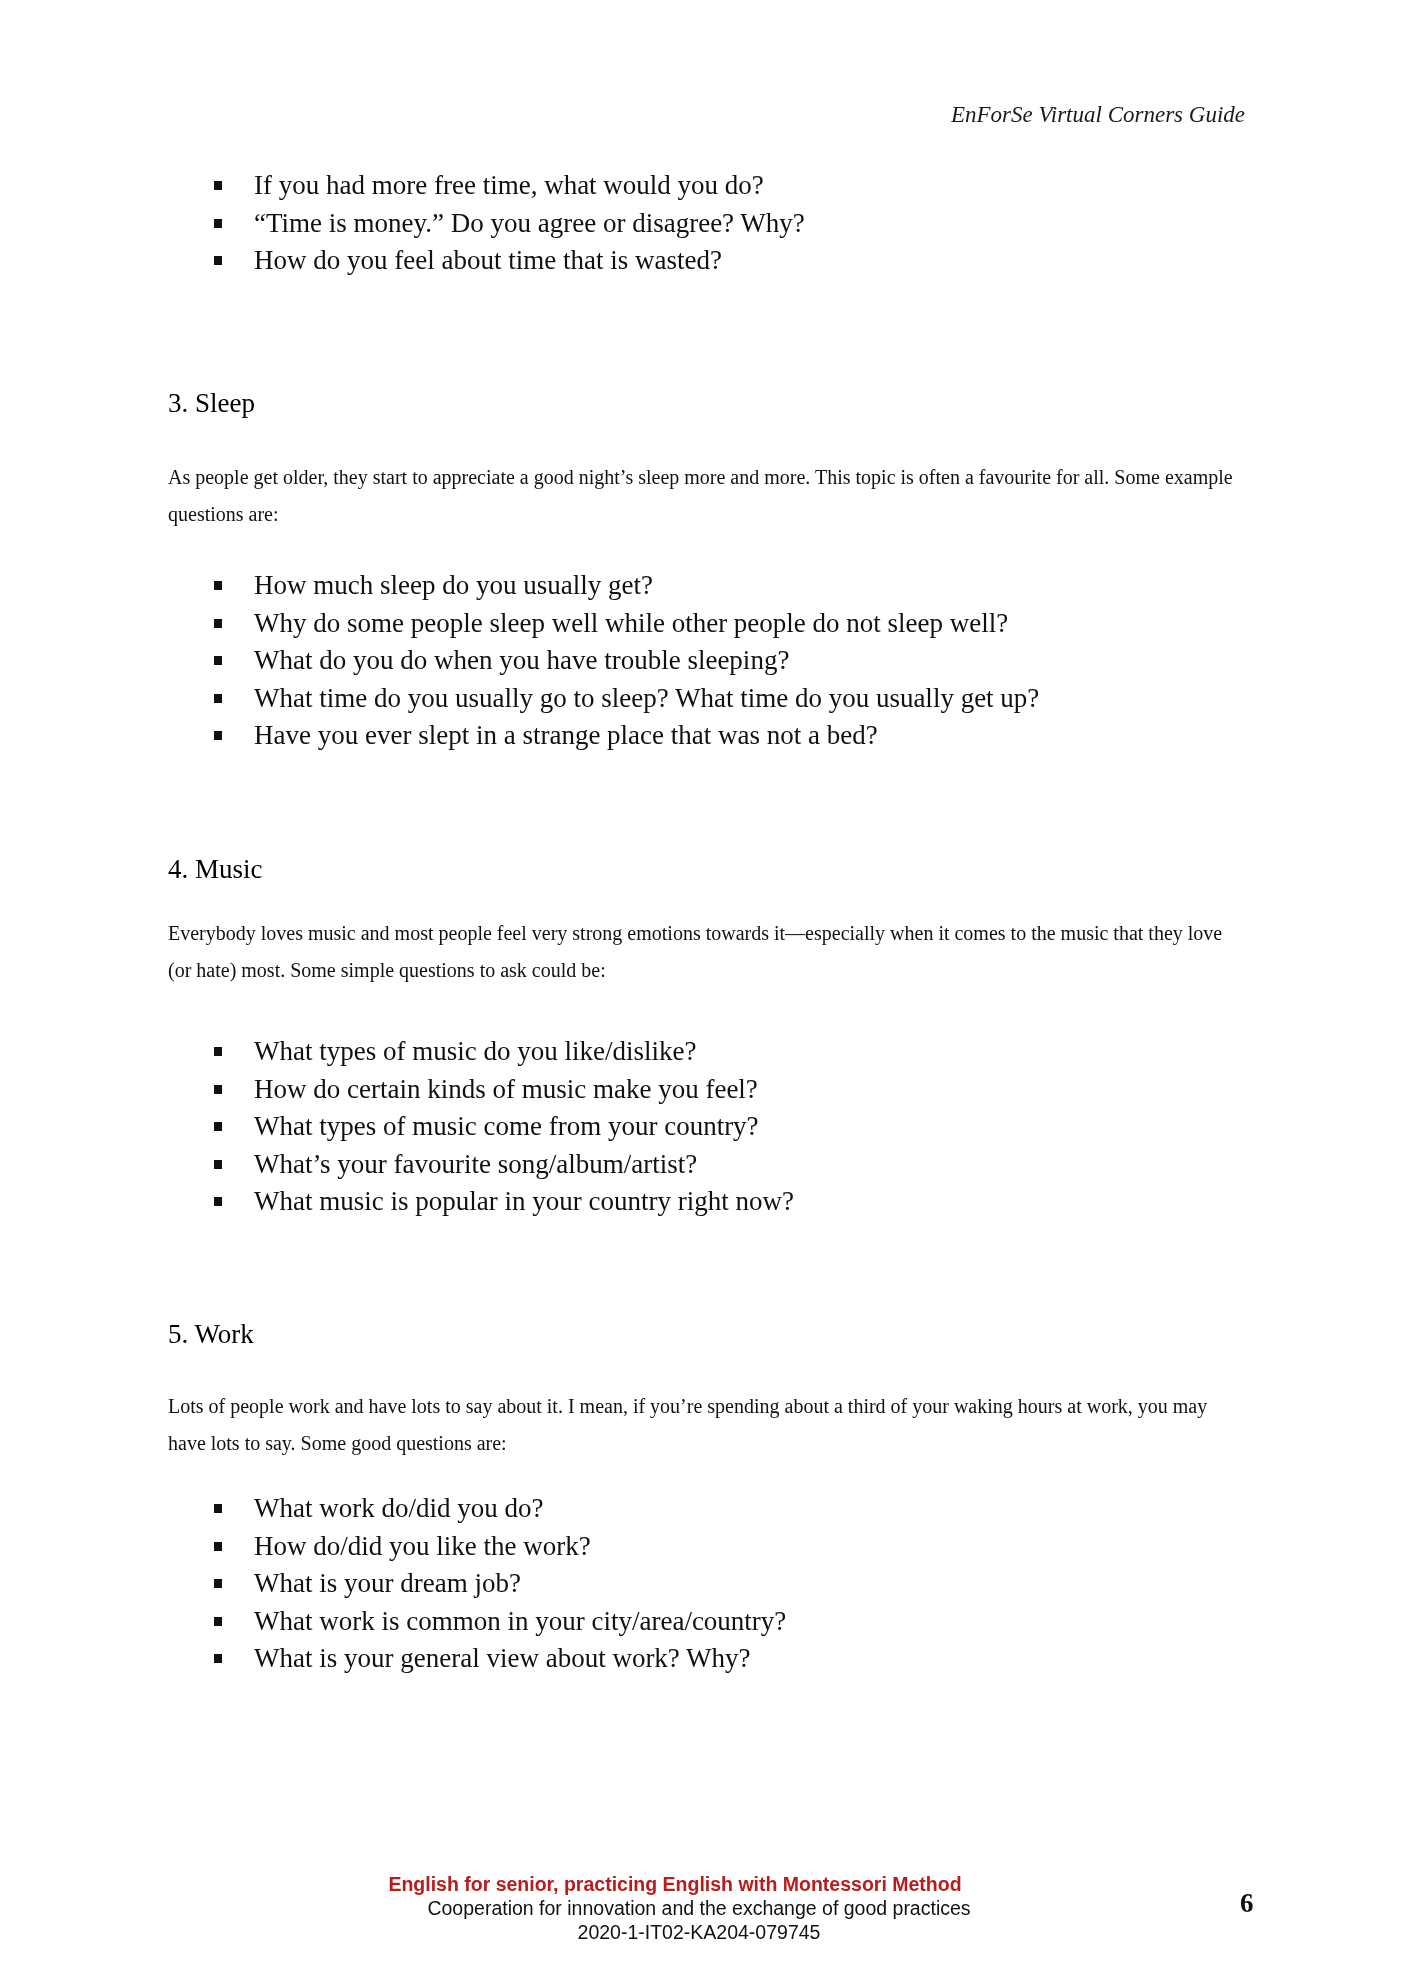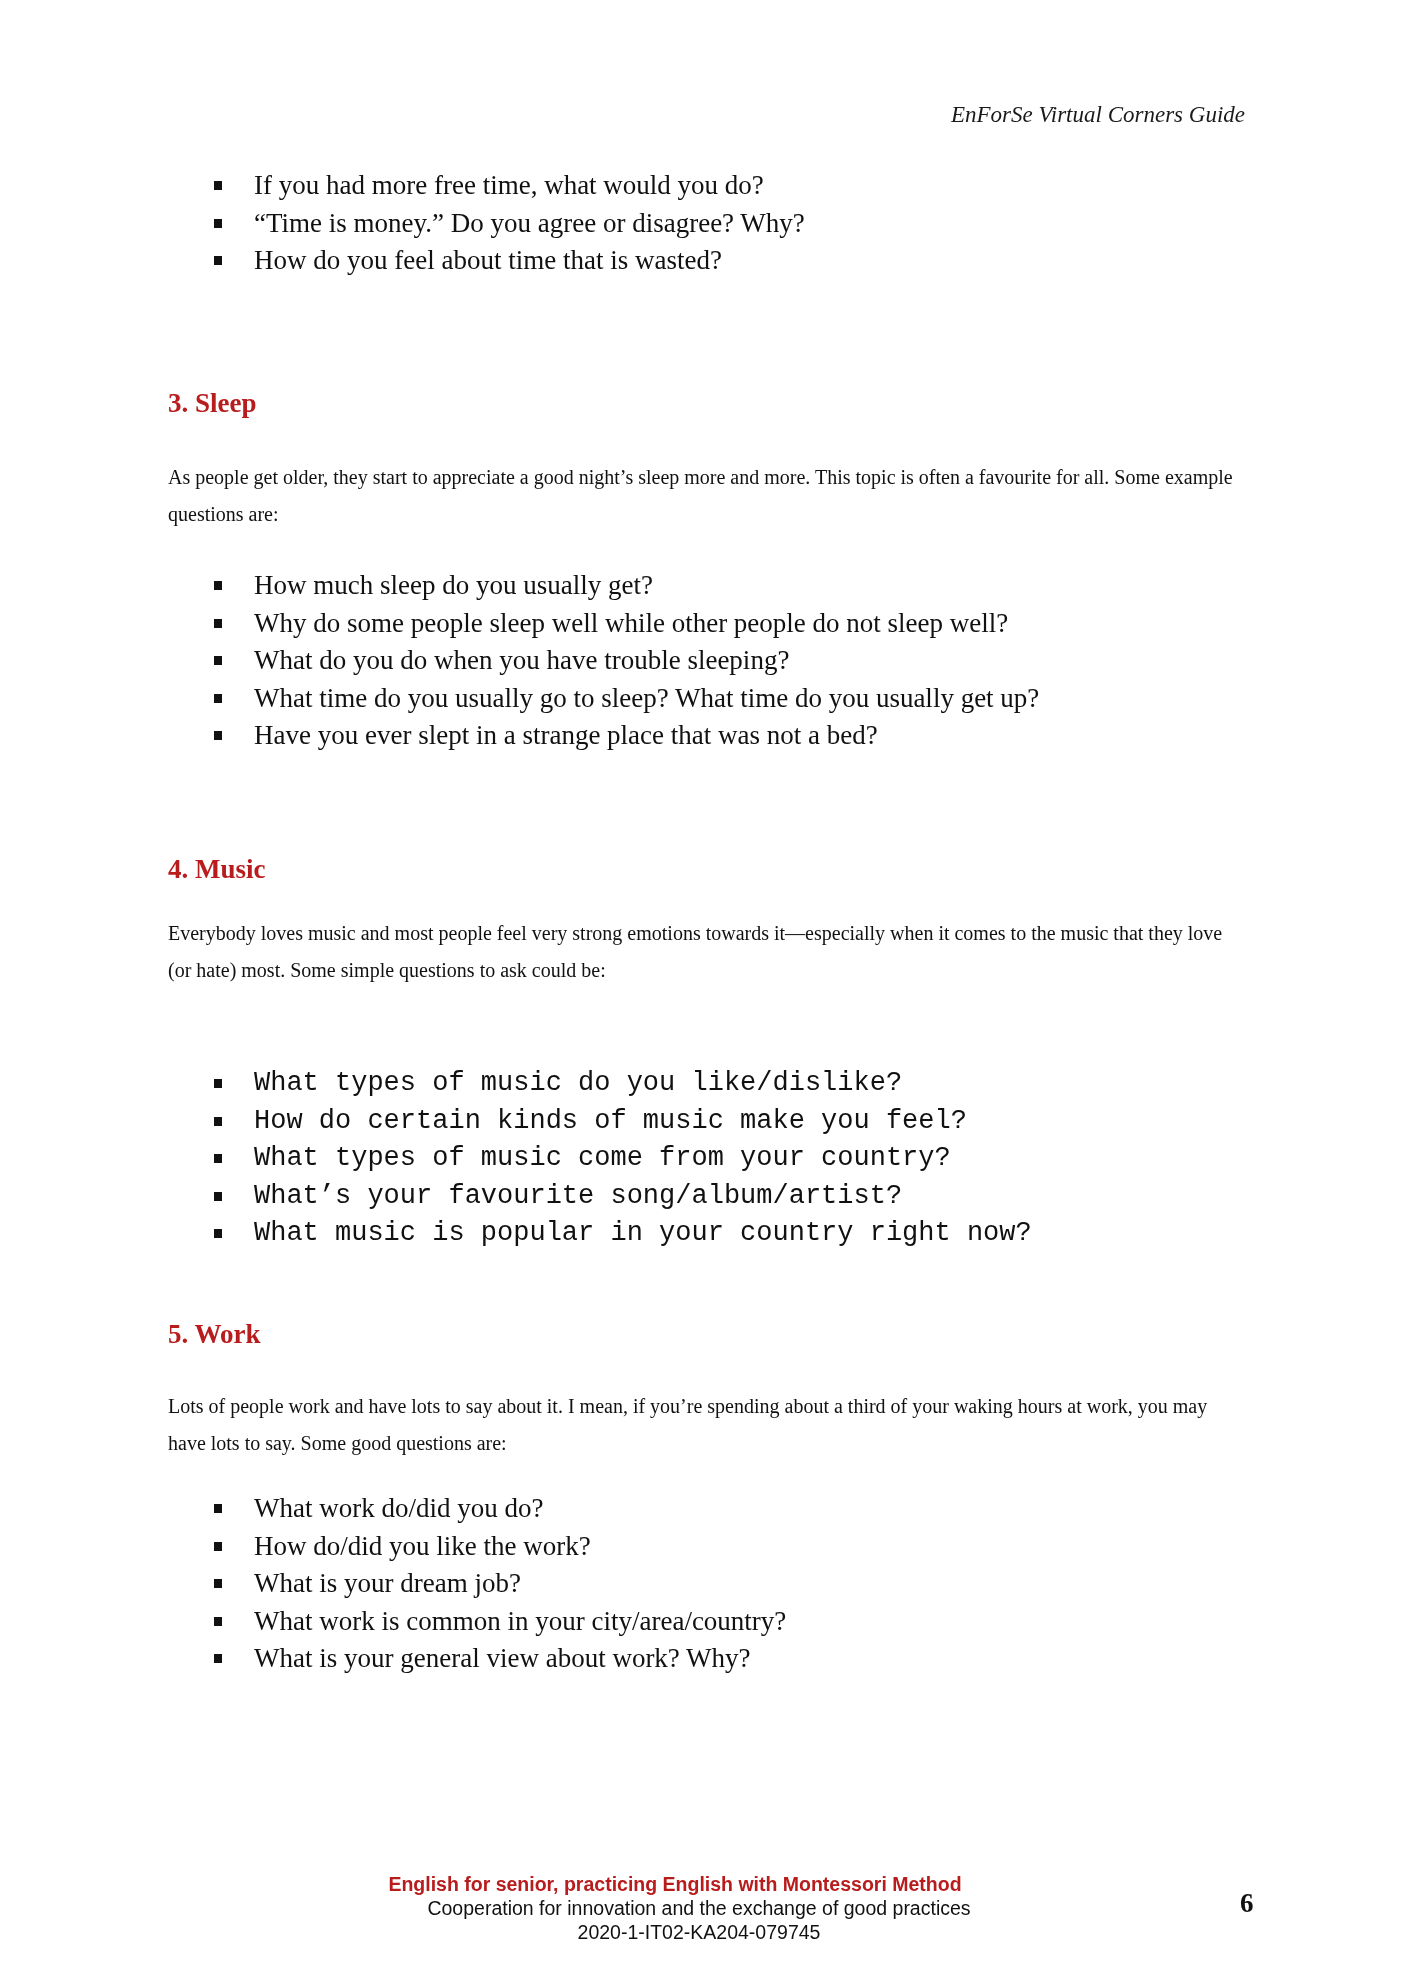--- a/index.html
+++ b/index.html
@@ -1,21 +1,21 @@
 <!DOCTYPE html>
 <html><head>
   <meta charset="utf-8">
   <style>
     html, body { margin: 0; padding: 0; background: #ffffff; }
     body { width: 1407px; height: 1988px; position: relative; overflow: hidden;
            font-family: "Liberation Serif", "DejaVu Serif", serif; color: #111; }
     .running-header { position: absolute; top: 82px; right: 162px; font-style: italic;
            font-size: 23px; color: #1a1a1a; margin-top: 20px; }
     .block { position: absolute; left: 168px; width: 1080px; }
-    .heading { font-weight: bold; font-size: 27px; color: #b91c1c; margin: 0; line-height: 34px; }
+    .heading { font-weight: normal; font-size: 27px; color: #000000; margin: 0; line-height: 34px; }
     .para { font-size: 20px; line-height: 37px; margin: 0; }
     ul.q { list-style: none; margin: 1px; padding: 0; position: absolute; left: 210px; width: 1050px; }
     ul.q li { position: relative; padding-left: 43px; font-size: 27px; line-height: 37.5px; }
     ul.q li .bullet { position: absolute; left: 3px; top: 14px; width: 8px; height: 9px; background: #111; }
     .footer { position: absolute; top: 1872px; left: 0; width: 1350px; text-align: center;
               font-family: "Liberation Sans", "DejaVu Sans", sans-serif; font-size: 19.5px; line-height: 24px; }
     .footer .f1 { font-weight: bold; color: #b91c1c; }
     .footer .f2, .footer .f3 { color: #111; padding-left: 48px; }
     .page-num { position: absolute; top: 1888px; left: 1240px; font-weight: bold; font-size: 27px; color: #111; }
   </style>
@@ -35,21 +35,21 @@
 <ul class="q" style="top:566px;">
   <li><span class="bullet"></span><span>How much sleep do you usually get?</span></li>
   <li><span class="bullet"></span><span>Why do some people sleep well while other people do not sleep well?</span></li>
   <li><span class="bullet"></span><span>What do you do when you have trouble sleeping?</span></li>
   <li><span class="bullet"></span><span>What time do you usually go to sleep? What time do you usually get up?</span></li>
   <li><span class="bullet"></span><span>Have you ever slept in a strange place that was not a bed?</span></li>
 </ul>
 
 <h2 class="block heading" style="top:852px;">4. Music</h2>
 <p class="block para" style="top:915px;">Everybody loves music and most people feel very strong emotions towards it—especially when it comes to the music that they love (or hate) most. Some simple questions to ask could be:</p>
-<ul class="q" style="top:1064px;font-family:Liberation Mono, monospace;">
+<ul class="q" style="top:1032px;">
   <li><span class="bullet"></span><span>What types of music do you like/dislike?</span></li>
   <li><span class="bullet"></span><span>How do certain kinds of music make you feel?</span></li>
   <li><span class="bullet"></span><span>What types of music come from your country?</span></li>
   <li><span class="bullet"></span><span>What’s your favourite song/album/artist?</span></li>
   <li><span class="bullet"></span><span>What music is popular in your country right now?</span></li>
 </ul>
 
 <h2 class="block heading" style="top:1317px;">5. Work</h2>
 <p class="block para" style="top:1388px;">Lots of people work and have lots to say about it. I mean, if you’re spending about a third of your waking hours at work, you may have lots to say. Some good questions are:</p>
 <ul class="q" style="top:1489px;">

